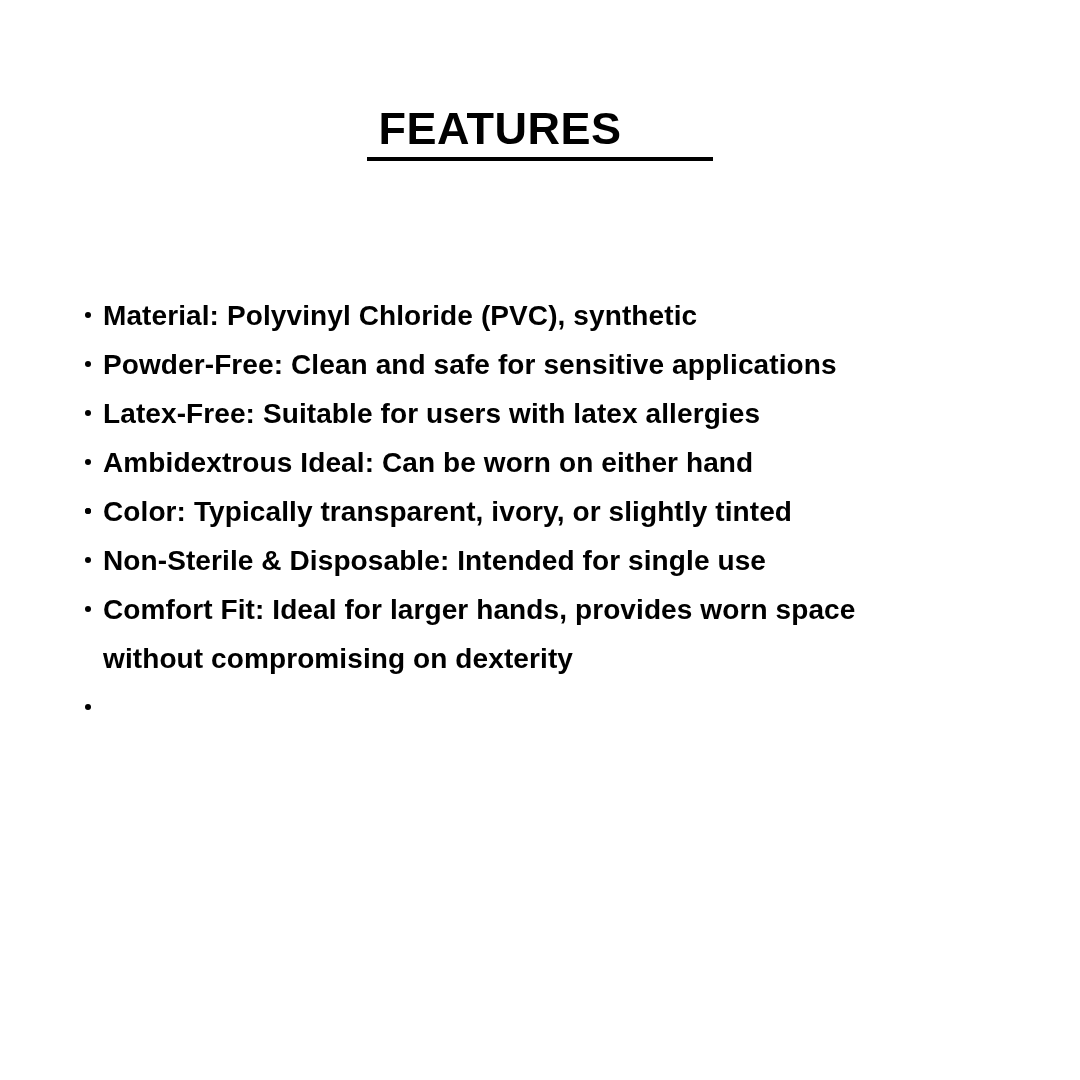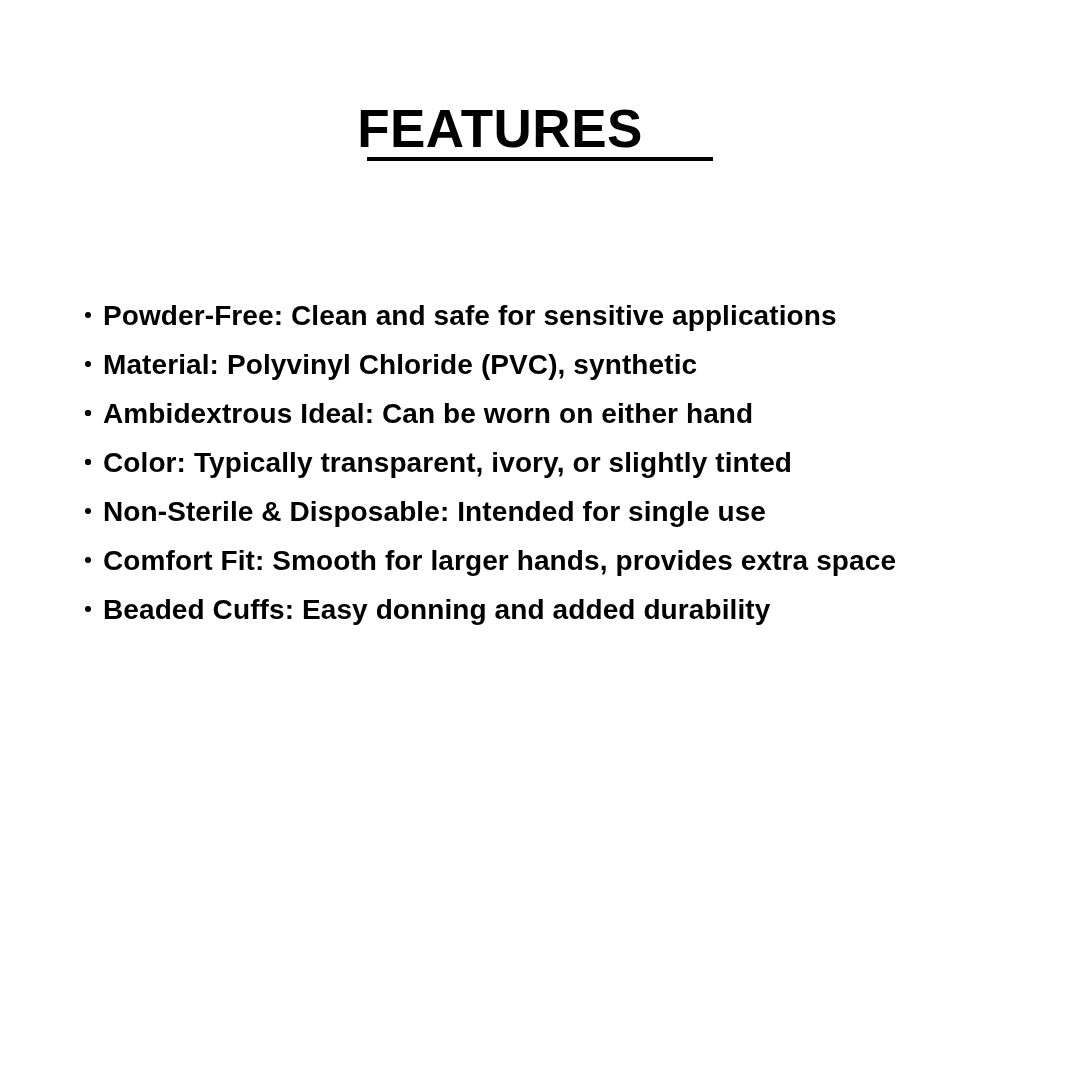--- a/index.html
+++ b/index.html
@@ -14,21 +14,21 @@
       overflow: hidden;
       font-family: "Liberation Sans", "DejaVu Sans", sans-serif;
       color: #000000;
     }
     .title {
       position: absolute;
       left: 0;
       top: 100px;
       width: 1000px;
       text-align: center;
-      font-size: 53px;
+      font-size: 45px;
       font-weight: 700;
       letter-spacing: 0.5px;
       line-height: 58px;
       margin: 0;
     }
     .title-rule {
       position: absolute;
       left: 367px;
       top: 157px;
       width: 346px;
@@ -67,45 +67,46 @@
   </style>
 </head>
 <body>
 
 <h1 class="title">FEATURES</h1>
 <div class="title-rule"></div>
 
 <ul class="feature-list">
   <li class="feature-item">
     <span class="bullet"></span>
+    <span>Material: Polyvinyl Chloride (PVC), synthetic</span>
+  </li>
+  <li class="feature-item">
+    <span class="bullet"></span>
     <span>Powder-Free: Clean and safe for sensitive applications</span>
   </li>
   <li class="feature-item">
     <span class="bullet"></span>
-    <span>Material: Polyvinyl Chloride (PVC), synthetic</span>
-  </li>
-  <li class="feature-item">
-    <span class="bullet"></span>
+    <span>Latex-Free: Suitable for users with latex allergies</span>
   </li>
   <li class="feature-item">
     <span class="bullet"></span>
     <span>Ambidextrous Ideal: Can be worn on either hand</span>
   </li>
   <li class="feature-item">
     <span class="bullet"></span>
   </li>
   <li class="feature-item">
     <span class="bullet"></span>
     <span>Color: Typically transparent, ivory, or slightly tinted</span>
   </li>
   <li class="feature-item">
     <span class="bullet"></span>
     <span>Non-Sterile &amp; Disposable: Intended for single use</span>
   </li>
   <li class="feature-item">
     <span class="bullet"></span>
-    <span class="wrap-line">Comfort Fit: Smooth for larger hands, provides extra space</span>
+    <span class="wrap-line">Comfort Fit: Ideal for larger hands, provides worn space</span>
+    <span class="wrap-line">without compromising on dexterity</span>
   </li>
   <li class="feature-item">
     <span class="bullet"></span>
-    <span>Beaded Cuffs: Easy donning and added durability</span>
   </li>
 </ul>
 
 </body></html>

